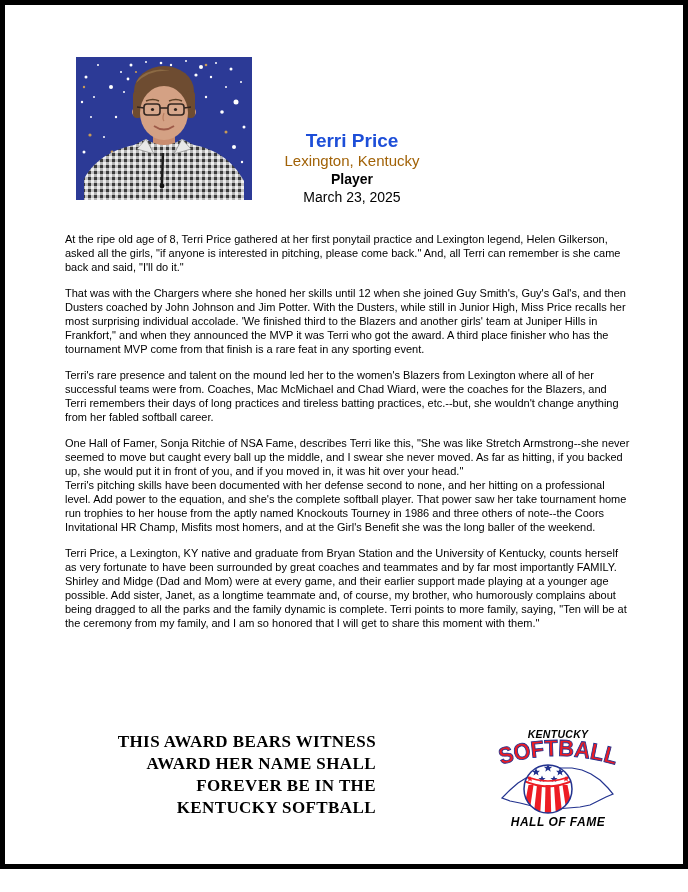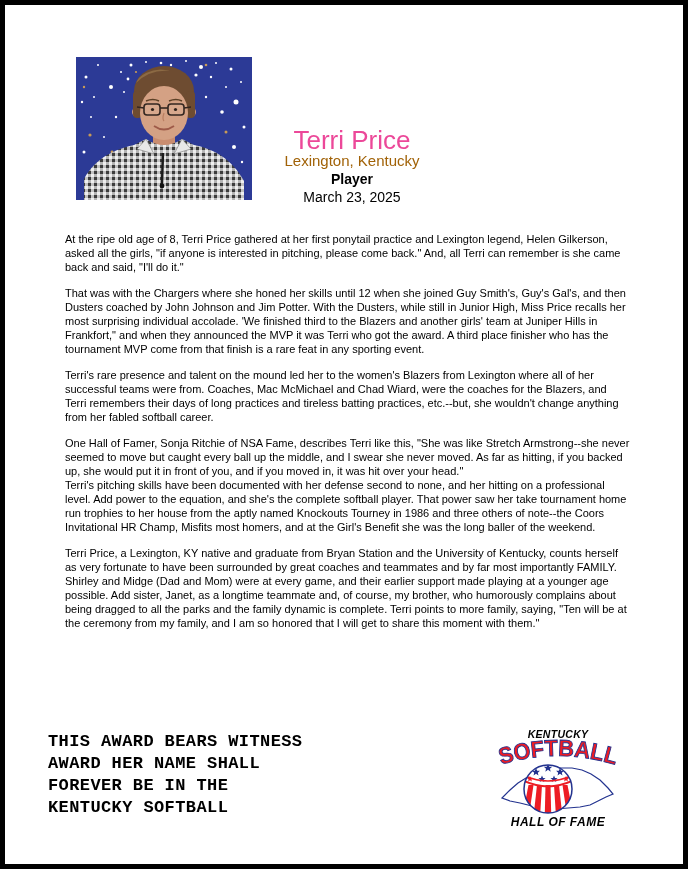--- a/index.html
+++ b/index.html
@@ -2,28 +2,28 @@
 <html><head>
 <meta charset="utf-8">
 <style>
   html,body{margin:0;padding:0;background:#fff;}
   .canvas{position:relative;width:688px;height:892px;background:#fff;overflow:hidden;
           font-family:"Liberation Sans",sans-serif;color:#000;}
   .frame{position:absolute;left:0;top:0;width:688px;height:869px;border:5px solid #000;box-sizing:border-box;}
   .photo{position:absolute;left:76px;top:57px;width:176px;height:143px;}
   .photo svg{display:block;}
   .header{position:absolute;left:242px;top:129px;width:220px;text-align:center;}
-  .header .name{font-size:26px;font-weight:normal;color:#ec4899;line-height:23px;}
+  .header .name{font-size:19px;font-weight:bold;color:#1d4ed8;line-height:23px;}
   .header .loc{font-size:15px;color:#a16207;line-height:18px;}
   .header .role{font-size:14px;line-height:18px;font-weight:bold;}
   .header .date{font-size:14px;line-height:18px;}
   .bio{position:absolute;left:65px;top:232px;width:565px;font-size:11px;line-height:14px;}
   .bio p{margin:0 0 12px 0;white-space:pre-line;}
-  .award{position:absolute;left:48px;top:731px;width:322px;text-align:left;
-         font-family:Liberation Mono, monospace;font-weight:bold;font-size:17px;
+  .award{position:absolute;left:54px;top:731px;width:322px;text-align:right;
+         font-family:Liberation Serif, serif;font-weight:bold;font-size:17px;
          line-height:22px;letter-spacing:0.4px;}
   .logo{position:absolute;left:496px;top:728px;width:124px;height:102px;}
 </style>
 </head>
 <body>
 
 <div class="canvas">
   <div class="frame"></div>
 
   <div class="photo">

